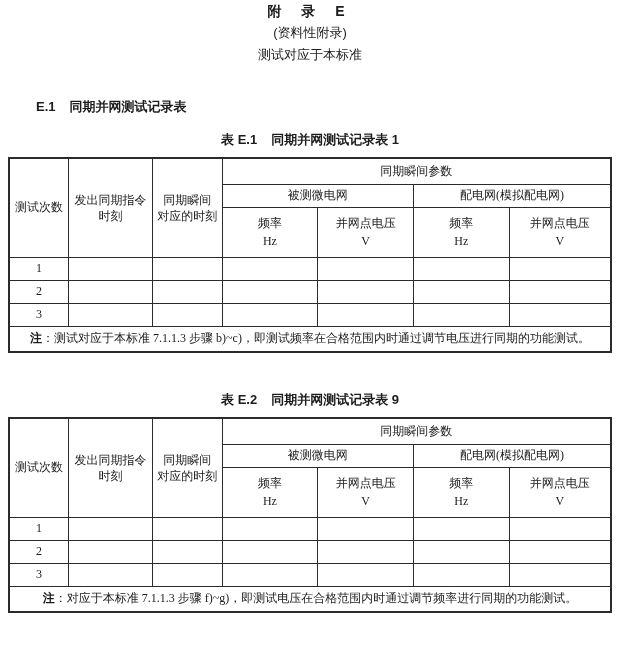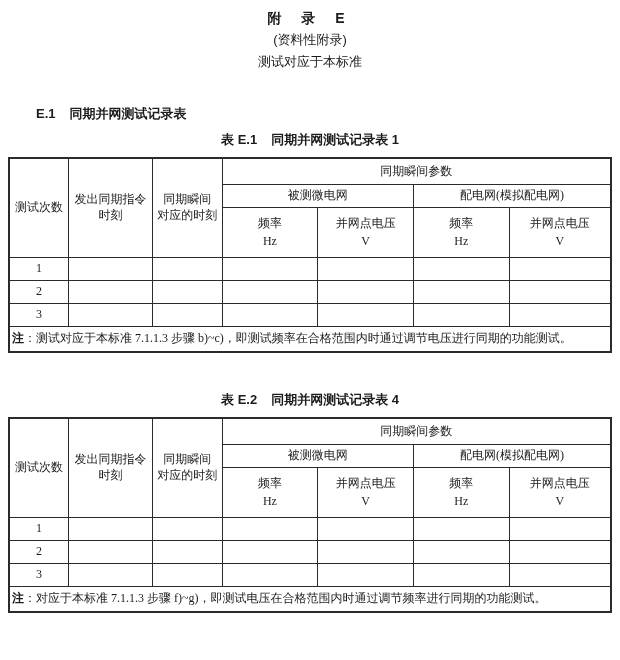--- a/index.html
+++ b/index.html
@@ -4,34 +4,34 @@
 <style>
   * { margin: 0; padding: 0; box-sizing: border-box; }
   html, body {
     width: 620px; height: 660px;
     background: #ffffff;
     color: #1c1c1c;
     font-family: "Liberation Serif", "DejaVu Serif", serif;
   }
   .page { width: 620px; height: 660px; overflow: hidden; }
 
-  .title-block { text-align: center; padding-top: 7px; }
+  .title-block { text-align: center; }
   .title-line1 {
     font-family: "Liberation Sans", "DejaVu Sans", sans-serif;
     font-weight: bold; font-size: 14px; letter-spacing: 8px; line-height: 22px;
   }
   .title-line2, .title-line3 {
     font-family: "Liberation Sans", "DejaVu Sans", sans-serif;
     font-weight: normal; font-size: 13px; line-height: 22px;
   }
 
   .section-heading {
     font-family: "Liberation Sans", "DejaVu Sans", sans-serif;
     font-weight: bold; font-size: 13px;
-    margin: 32px 0 8px 8px;
+    margin: 32px 0 15px 8px;
     padding-left: 28px;
   }
   .section-heading .sec-no { margin-right: 14px; }
 
   .intro {
     font-size: 13px;
     margin: 24px 8px 0 8px;
     text-indent: 2em;
     line-height: 17px;
   }
@@ -54,27 +54,27 @@
   }
   table.record th, table.record td {
     border: 1px solid #2b2b2b;
     font-weight: normal;
     font-size: 12px;
     text-align: center;
     vertical-align: middle;
     padding: 1px 2px;
     overflow: hidden;
   }
-  tr.hrow1 th { height: 26px; font-family: Liberation Mono, monospace; }
+  tr.hrow1 th { height: 26px; }
   tr.hrow2 th { height: 23px; margin-left: 32px; }
   tr.hrow3 th { height: 50px; text-align: center; }
   tr.drow td { height: 23px; }
   tr.noterow td {
     height: 26px;
-    text-align: left;
+    text-align: center;
     font-size: 12px;
   }
   .cell-2line div { line-height: 16px; }
   .unit-line { line-height: 18px; }
   .note-label { font-weight: bold; }
 
   col.c1 { width: 9.9%; }
   col.c2 { width: 13.9%; }
   col.c3 { width: 11.6%; }
   col.c4 { width: 15.9%; }
@@ -176,21 +176,21 @@
     </tr>
     <tr class="noterow">
       <td colspan="7">
         <span class="note-label">注</span><span>：测试对应于本标准 7.1.1.3 步骤 b)~c)，即测试频率在合格范围内时通过调节电压进行同期的功能测试。</span>
       </td>
     </tr>
   </tbody>
     </table>
 
   <div class="table-caption caption-2">
-    <span class="cap-no">表 E.2</span><span>同期并网测试记录表 4</span>
+    <span class="cap-no">表 E.2</span><span>同期并网测试记录表 9</span>
   </div>
 
   <table class="record">
     <colgroup>
       <col class="c1">
         <col class="c2">
         <col class="c3">
         <col class="c4">
         <col class="c5">
         <col class="c6">

